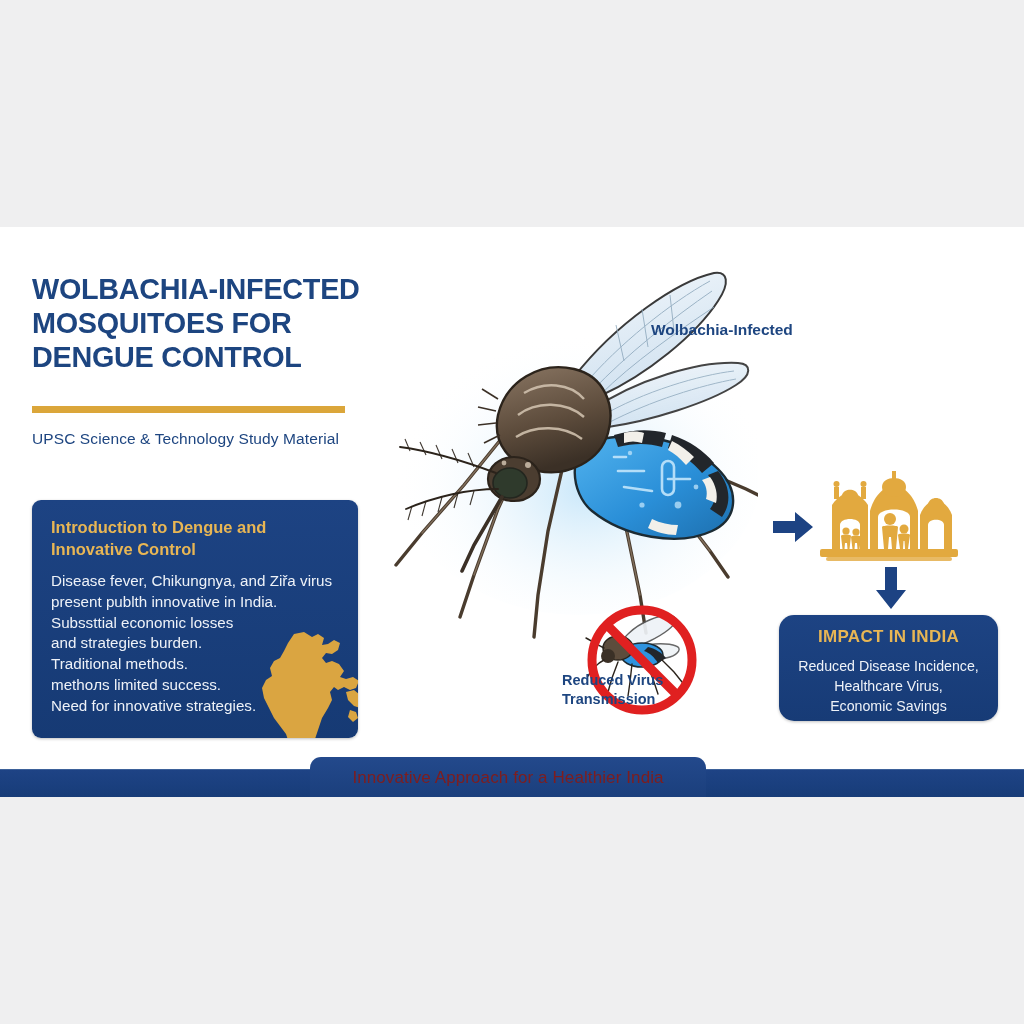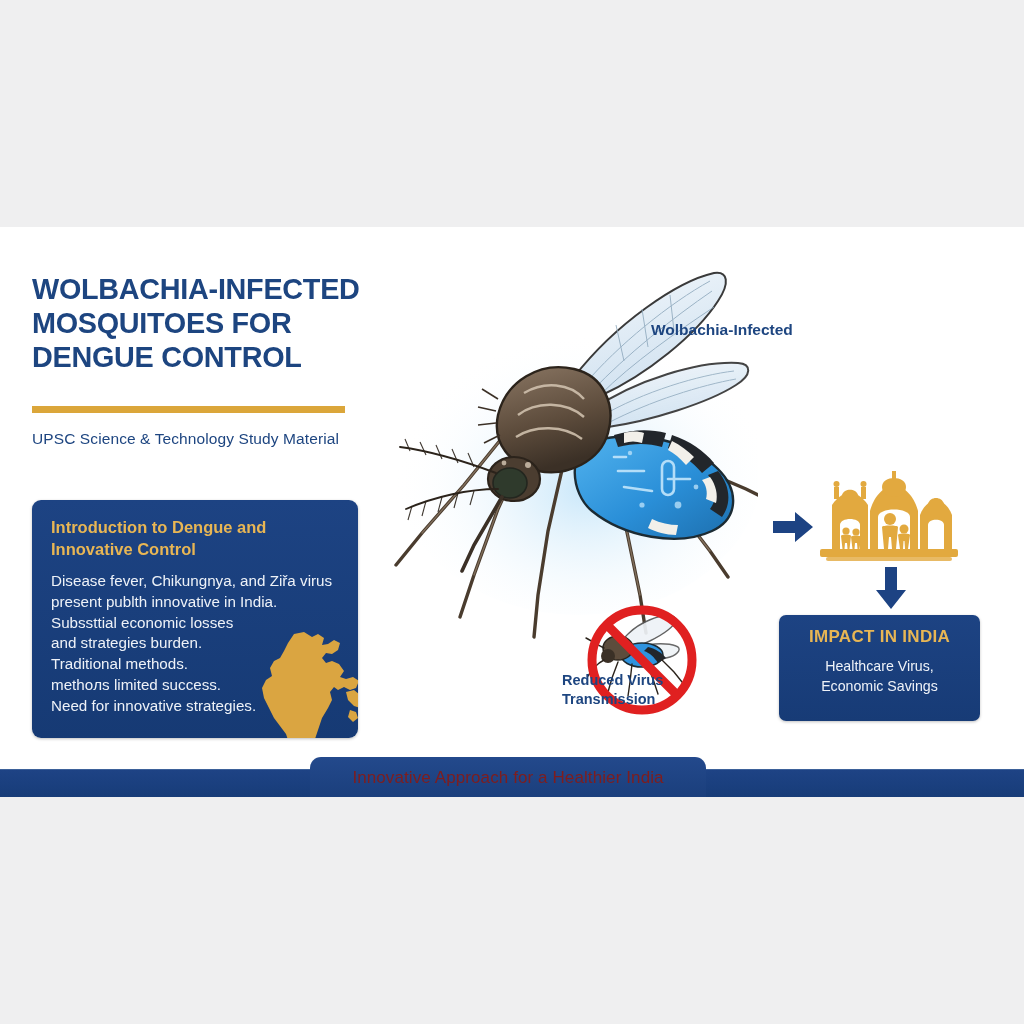--- a/index.html
+++ b/index.html
@@ -164,24 +164,24 @@
     position: absolute;
     left: 874px;
     top: 340px;
     width: 34px;
     height: 42px;
   }
   .impact-card {
     position: absolute;
     left: 779px;
     top: 388px;
-    width: 201px;
+    width: 219px;
     height: 106px;
     background: linear-gradient(180deg,#1d4383 0%,#173b76 100%);
-    border-radius: 7px;
+    border-radius: 15px;
     box-shadow: 0 1px 3px rgba(0,0,0,0.25);
   }
   .impact-title {
     position: absolute;
     left: 0;
     top: 12px;
     width: 100%;
     text-align: center;
     font-weight: bold;
     font-size: 17px;
@@ -464,20 +464,21 @@
       </g>
     </svg>
 
     <svg class="arrow-down" viewBox="0 0 34 42">
       <path d="M11 0 L23 0 L23 23 L32 23 L17 42 L2 23 L11 23 Z" fill="#1d4383"></path>
     </svg>
 
     <div class="impact-card">
       <div class="impact-title">IMPACT IN INDIA</div>
       <div class="impact-body">
+        <div>Reduced Disease Incidence,</div>
         <div>Healthcare Virus,</div>
         <div>Economic Savings</div>
       </div>
     </div>
 
     <div class="banner-bar"></div>
     <div class="banner-tab"></div>
     <div class="banner-text">Innovative Approach for a Healthier India</div>
 
   </div>

